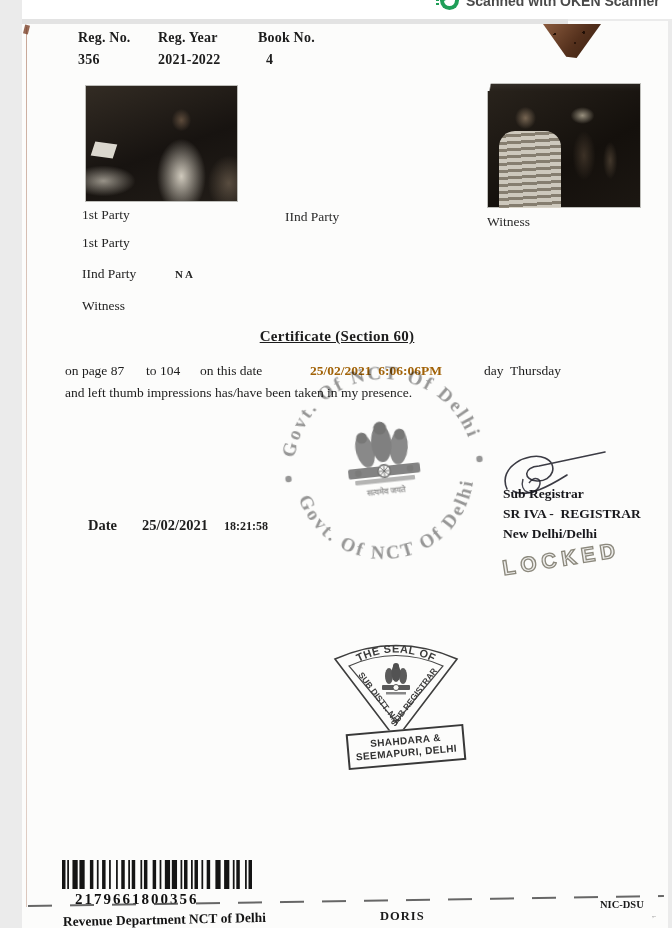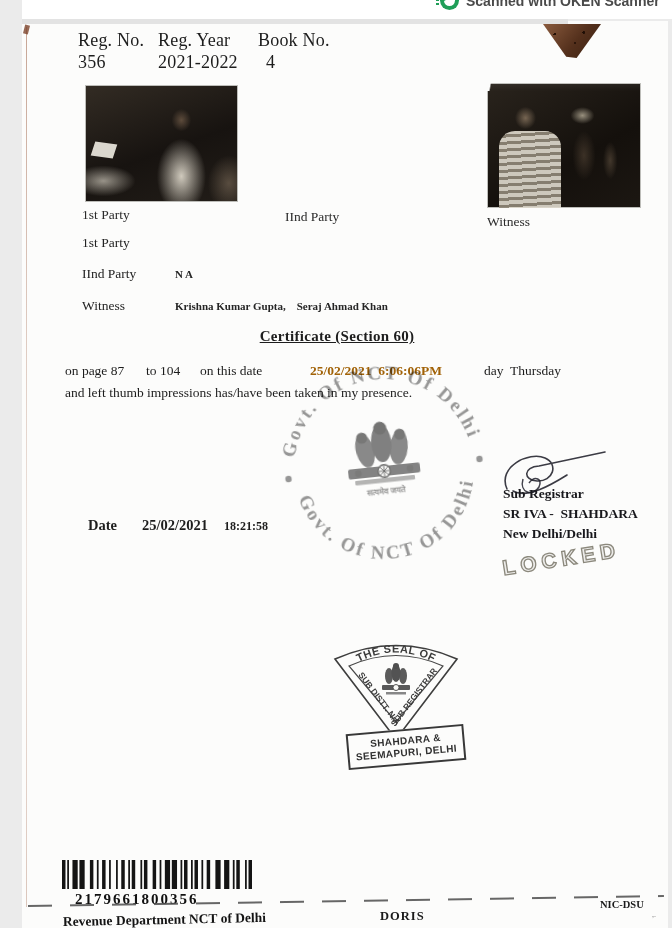--- a/index.html
+++ b/index.html
@@ -28,21 +28,21 @@
   .corner-mark{left:2px;top:4px;width:5px;height:9px;background:#7c422b;opacity:.8;transform:rotate(14deg);}
   .tear{left:521px;top:3px;width:58px;height:34px;
         background:
           radial-gradient(3px 3px at 20% 30%,#241107 40%,transparent 41%),
           radial-gradient(3px 3px at 55% 55%,#2d160a 40%,transparent 41%),
           radial-gradient(4px 3px at 70% 25%,#1f0e05 40%,transparent 41%),
           linear-gradient(130deg,#8a5b3e,#54301c 55%,#3a2010);
         clip-path:polygon(0 0,100% 0,58% 100%,40% 96%);}
 
   
-  .hlabel,.hvalue{font-weight:400;font-size:18px;letter-spacing:.2px;}
+  .hlabel,.hvalue{font-weight:700;font-size:14px;letter-spacing:.2px;}
   .caption{font-size:13.5px;color:#2a2a2a;}
 
   
   .photo{box-shadow:0 0 0 1px #bdbdb9 inset;}
   .photo1{left:63px;top:64px;width:153px;height:117px;
     background:
       radial-gradient(14px 16px at 63% 30%, #6d5845cc, #0000 70%),
       radial-gradient(34px 52px at 63% 78%, #e8e2d4e0, #0000 72%),
       radial-gradient(46px 22px at 12% 82%, #d8d2c4aa, #0000 70%),
       radial-gradient(30px 40px at 94% 84%, #7a6a58a0, #0000 70%),
@@ -134,21 +134,20 @@
   <div class="abs photo photo1"></div>
   <div class="abs photo photo2"></div>
   <div class="abs caption" style="left:60px;top:186px;">1st Party</div>
   <div class="abs caption" style="left:263px;top:188px;">IInd Party</div>
   <div class="abs caption" style="left:465px;top:193px;">Witness</div>
 
   <div class="abs plabel" style="left:60px;top:214px;">1st Party</div>
   <div class="abs plabel" style="left:60px;top:245px;">IInd Party</div>
   <div class="abs pvalue pre" style="left:153px;top:247px;">N A</div>
   <div class="abs plabel" style="left:60px;top:277px;">Witness</div>
-  <div class="abs pvalue pre" style="left:153px;top:279px;">Krishna Kumar Gupta,    Seraj Ahmad Khan</div>
 
   <div class="abs cert-title">Certificate (Section 60)</div>
   <div class="abs para">
     <div class="pline">
       <span style="left:0;">on page 87</span>
       <span style="left:81px;">to 104</span>
       <span style="left:135px;">on this date</span>
       <span style="left:245px;" class="dt">25/02/2021  6:06:06PM</span>
       <span style="left:419px;">day  Thursday</span>
     </div>
@@ -190,21 +189,21 @@
       <text x="0" y="31" text-anchor="middle" font-size="8" fill="#8f8f8f">सत्यमेव जयते</text>
     </g>
   </svg>
 
   <svg class="abs sig" width="118" height="62" viewBox="0 0 118 62">
     <path d="M14,44 C4,22 36,6 52,13 C66,19 60,37 44,36 C30,35 30,22 46,21 L112,7
              M20,46 C34,54 58,40 74,30" fill="none" stroke="#20202a" stroke-width="1.6" stroke-linecap="round" opacity=".88"></path>
     <path d="M30,34 C26,48 40,52 46,42 C50,34 42,30 36,38" fill="none" stroke="#20202a" stroke-width="1.5" opacity=".85"></path>
   </svg>
   <div class="abs registrar" style="left:481px;top:465px;">Sub Registrar</div>
-  <div class="abs registrar pre" style="left:481px;top:485px;">SR IVA -  SHAHDARA</div>
+  <div class="abs registrar pre" style="left:481px;top:485px;">SR IVA -  REGISTRAR</div>
   <div class="abs registrar" style="left:481px;top:505px;">New Delhi/Delhi</div>
   <div class="abs locked">LOCKED</div>
 
   <svg class="abs seal" viewBox="0 0 142 112">
     <path d="M10,33 Q71,6 132,33 L75,108 Q71,112 67,108 Z" fill="none" stroke="#3e3e3e" stroke-width="1.6"></path>
     <path d="M24,40 Q71,19 118,40 L71,96 Z" fill="none" stroke="#484848" stroke-width="1.2"></path>
     <defs>
         <path id="sealTop" d="M 32,37 Q 71,16 110,37"></path>
       </defs>
     <text font-size="11" font-weight="bold" letter-spacing=".5">

